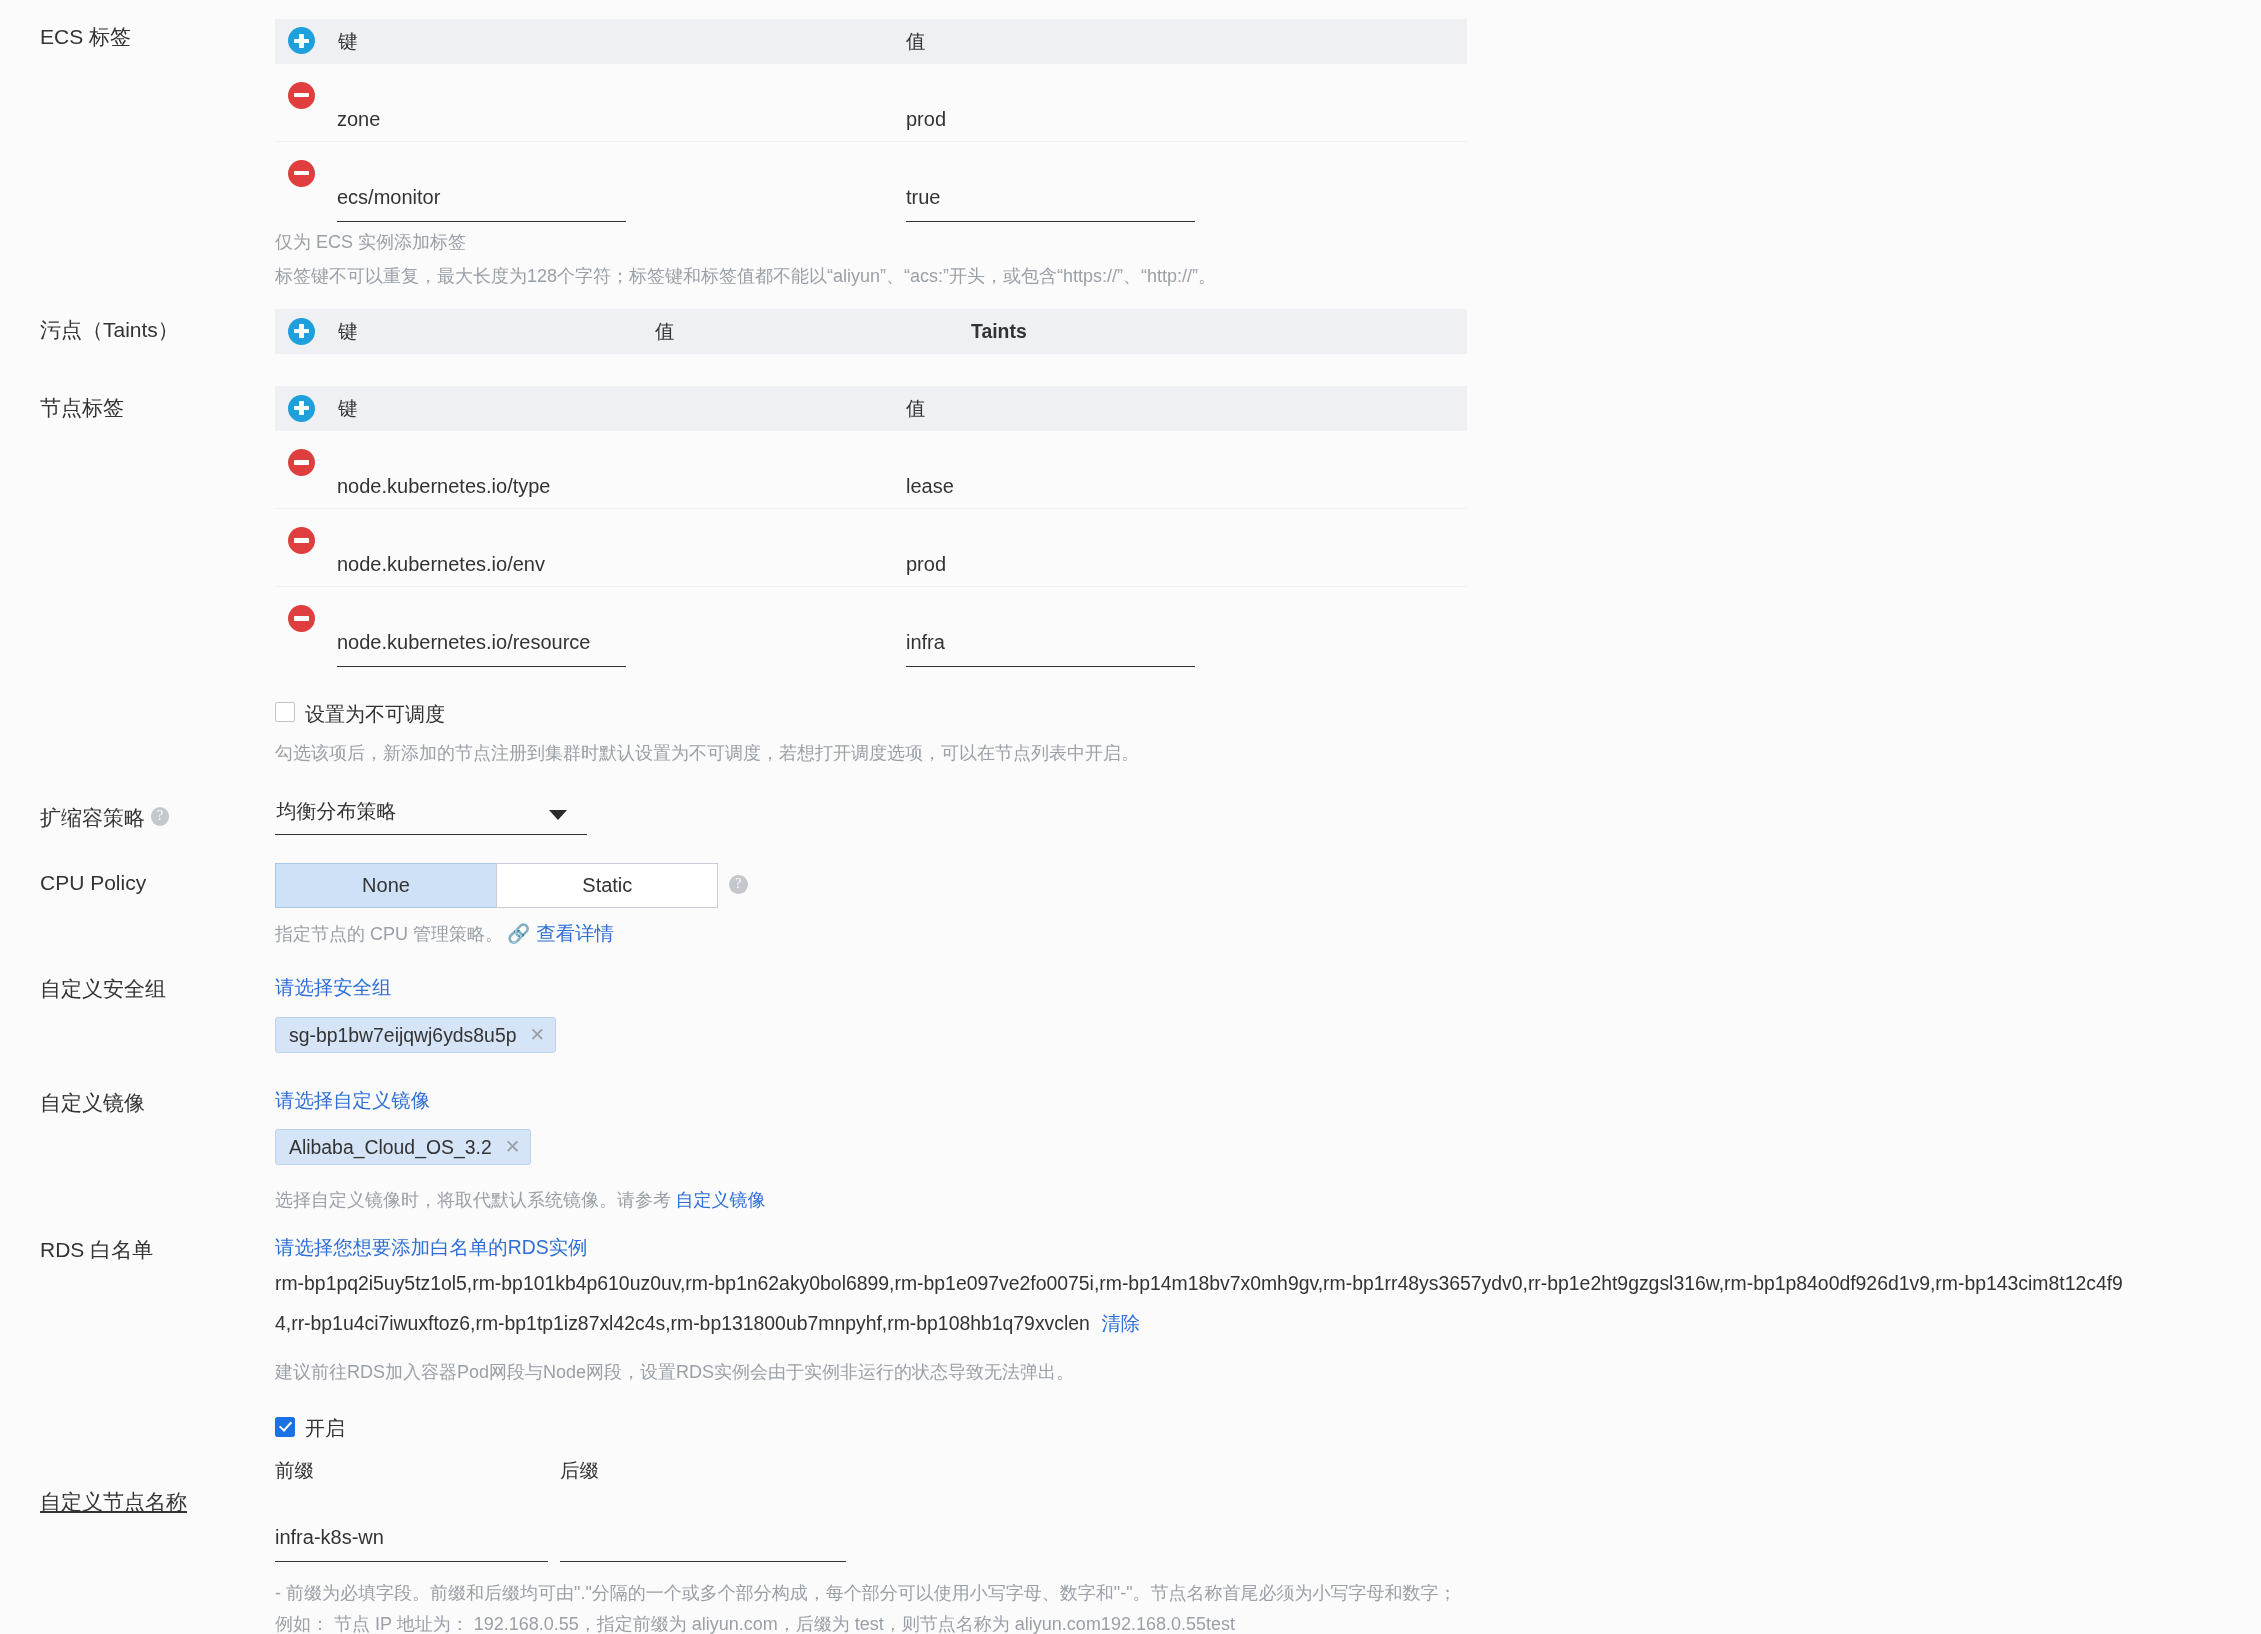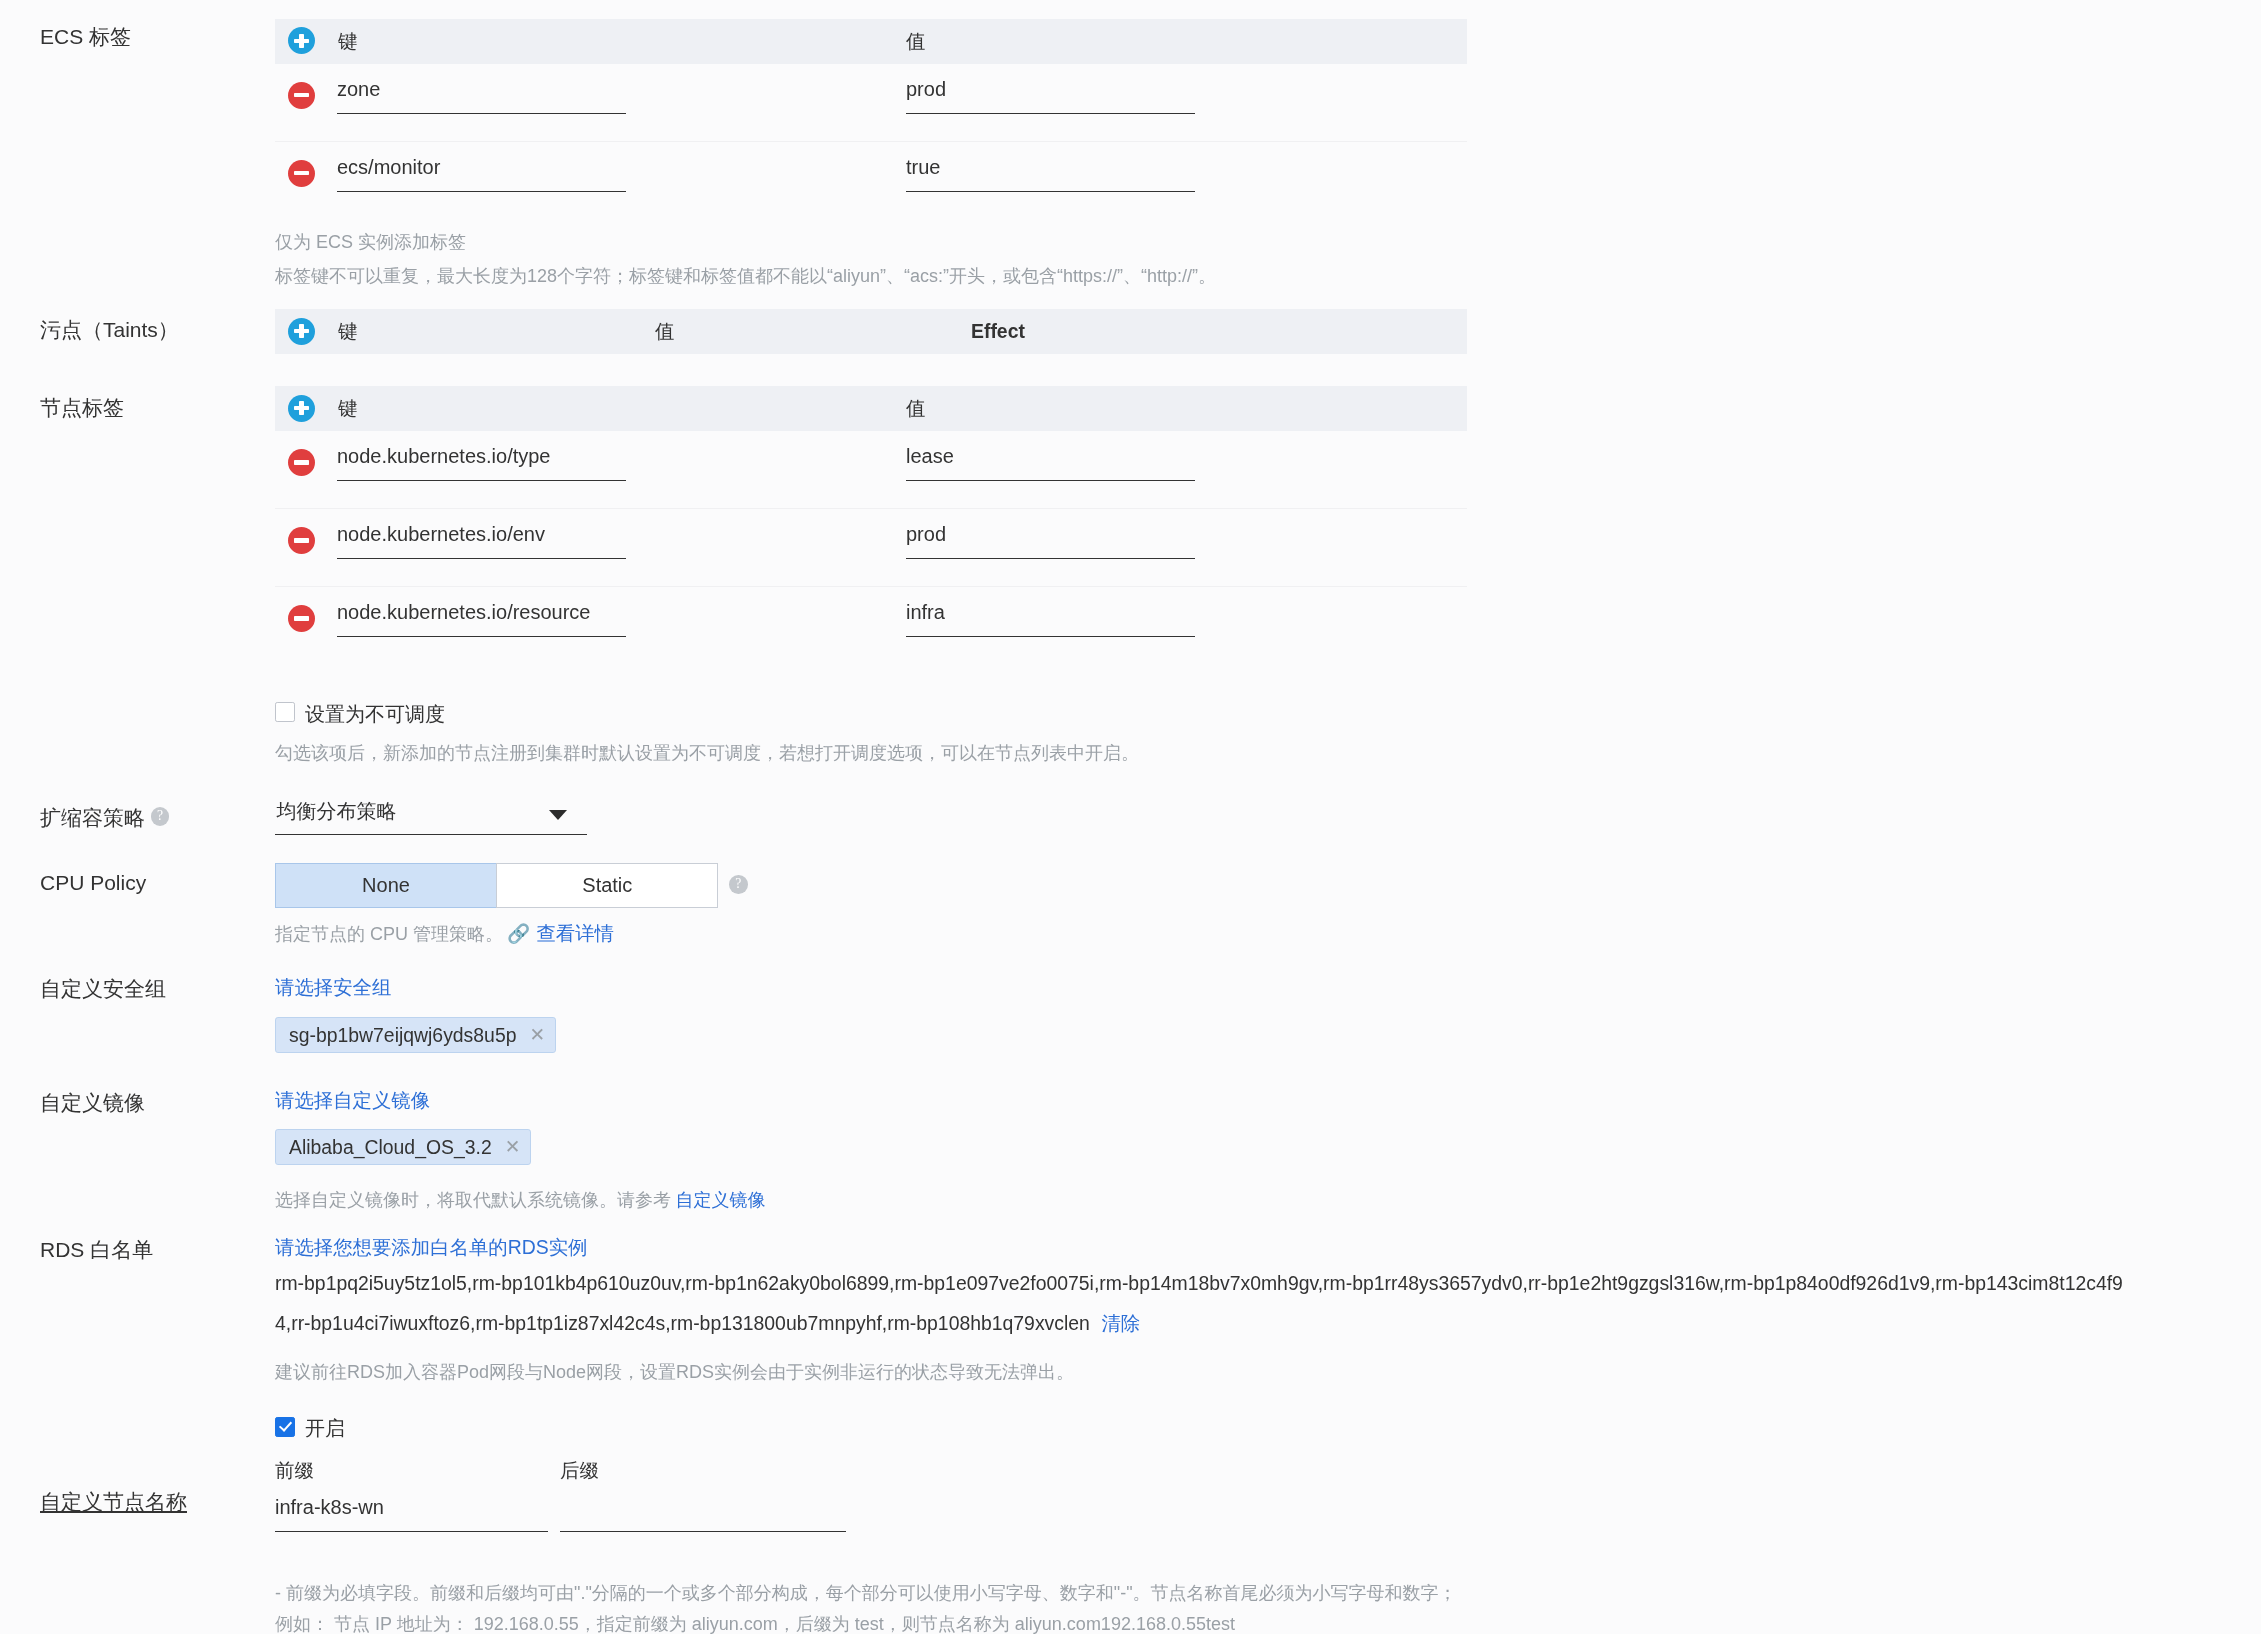--- a/index.html
+++ b/index.html
@@ -95,20 +95,21 @@
     border: none;
     border-bottom: 1.4px solid #333333;
     background: transparent;
     font-family: "Liberation Sans", "DejaVu Sans", sans-serif;
     font-size: 20px;
     color: #333333;
     padding: 0 0 7.2px 0;
     outline: none;
     height: 33px;
     box-sizing: content-box;
+    margin-top: 30px;
   }
 
   
   .hint {
     position: absolute;
     font-size: 18px;
     color: #9aa0a6;
     line-height: 1.55;
     white-space: nowrap;
   }
@@ -309,21 +310,21 @@
   <div class="label-cell" style="top:316px;">污点（Taints）</div>
 
   <div class="kv-table" style="top:309px;">
     <div class="kv-head">
       <span class="icon-circle icon-add" style="top:8.6px;">
         <span class="bar-h"></span>
           <span class="bar-v"></span>
       </span>
       <span class="col" style="left:63px;">键</span>
       <span class="col" style="left:380px;">值</span>
-      <span class="col" style="left:696px; font-weight:bold;">Effect</span>
+      <span class="col" style="left:696px; font-weight:bold;">Taints</span>
     </div>
   </div>
 
   <div class="label-cell" style="top:394px;">节点标签</div>
 
   <div class="kv-table" style="top:386px;">
     <div class="kv-head">
       <span class="icon-circle icon-add" style="top:8.6px;">
         <span class="bar-h"></span>
           <span class="bar-v"></span>

